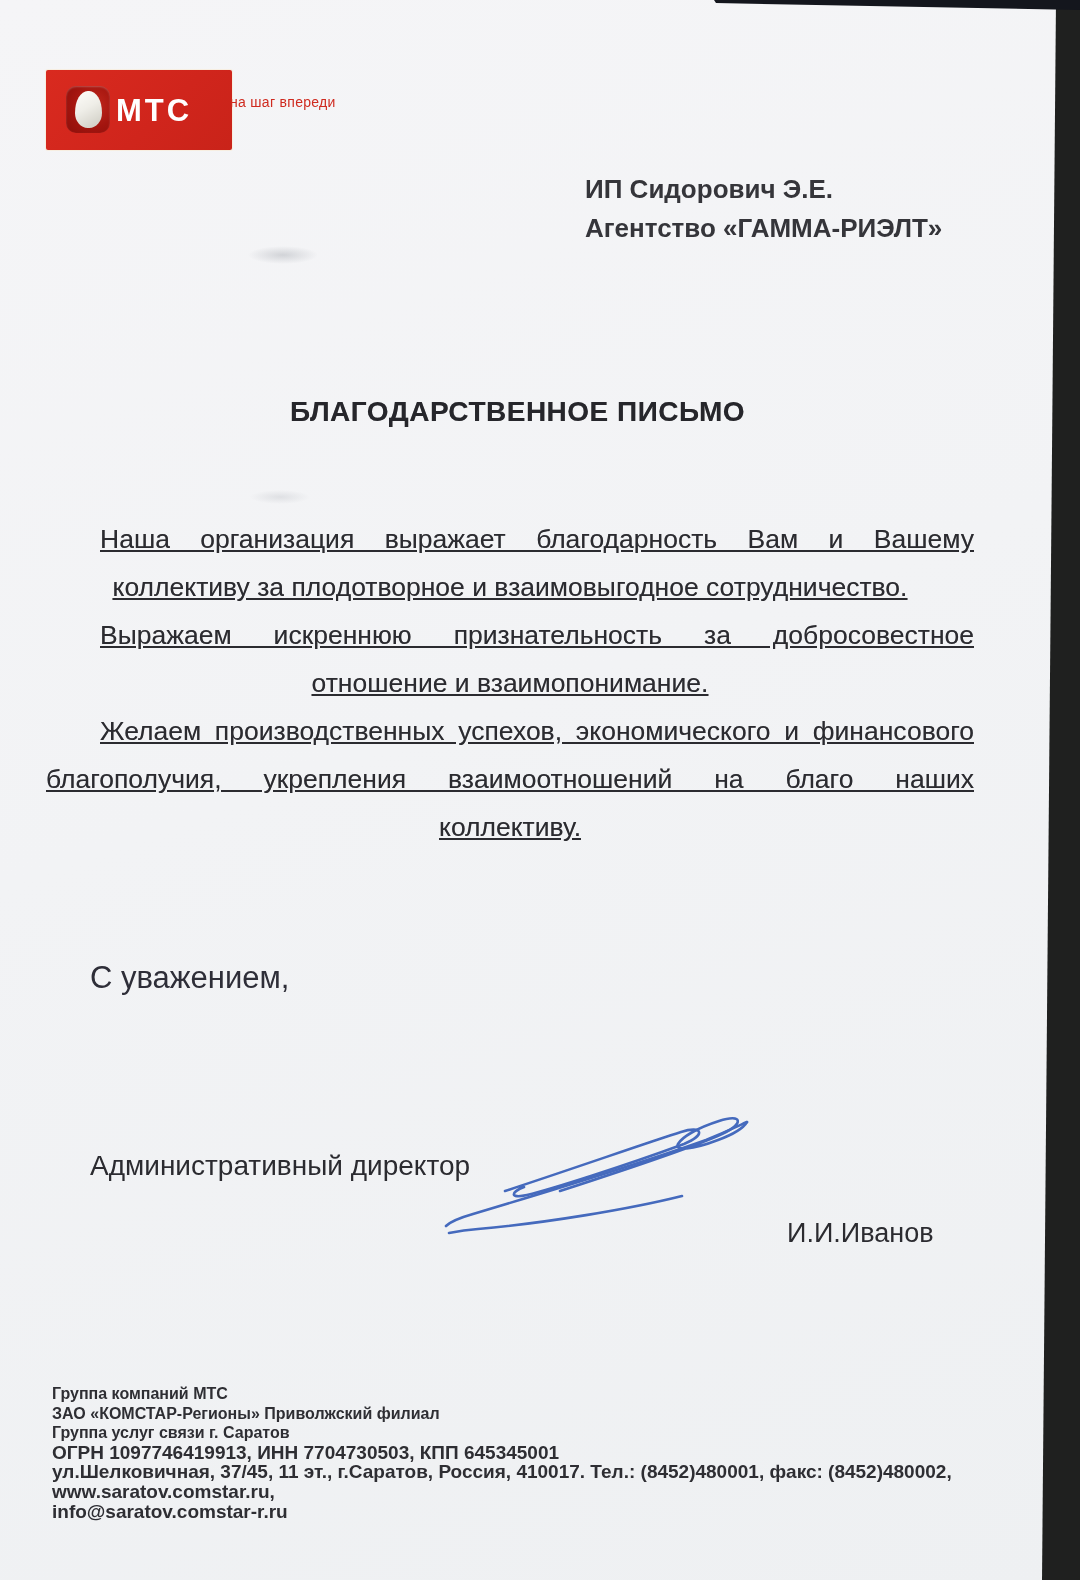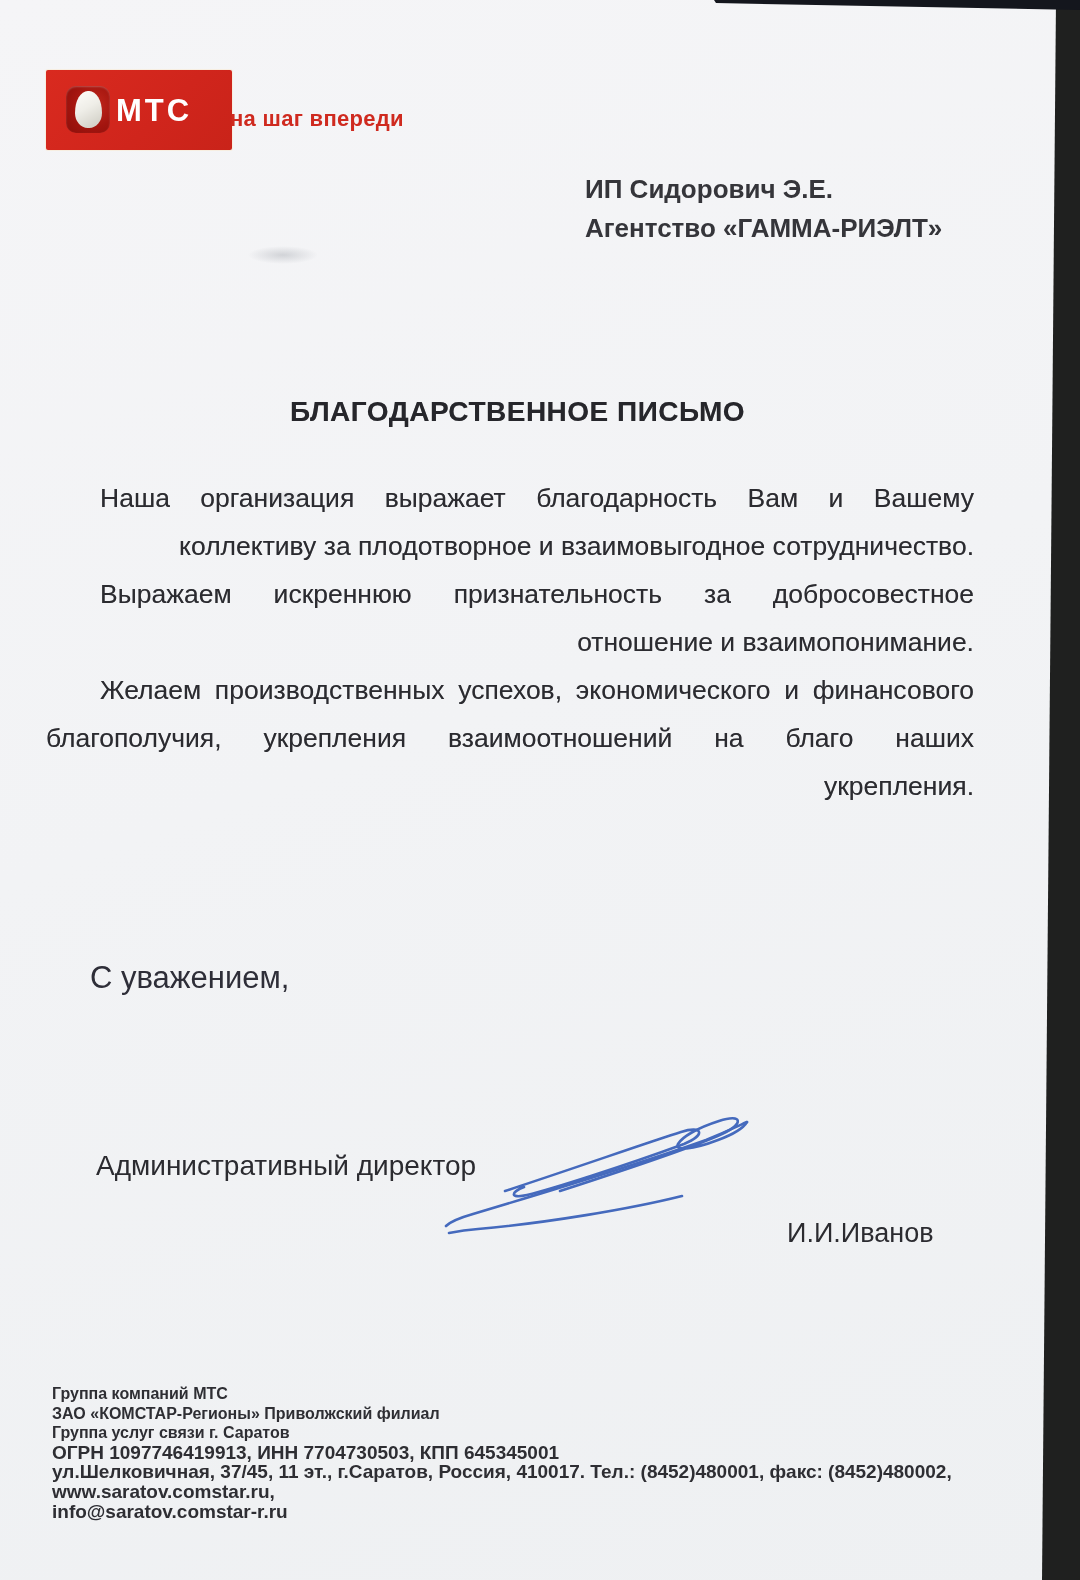--- a/index.html
+++ b/index.html
@@ -24,37 +24,37 @@
     background:linear-gradient(135deg,#d92a1f 0%,#d0251c 60%,#c92319 100%);
     border-radius:2px;box-shadow:0 0 0 1px rgba(255,220,160,.25);}
   .logo-inner{position:absolute;left:20px;top:16px;width:44px;height:47px;border-radius:10px;
     background:radial-gradient(circle at 65% 40%,#c1271c 0%,#a3150f 55%,#8c0f0a 100%);
     box-shadow:inset 0 1px 2px rgba(255,255,255,.25);}
   .logo-egg{position:absolute;left:9px;top:5px;width:27px;height:37px;
     border-radius:50% 50% 50% 50% / 62% 62% 44% 44%;
     background:linear-gradient(150deg,#fbfaf6 10%,#efeee8 45%,#cfcdc4 95%);}
   .logo-brand{position:absolute;left:70px;top:23px;font-size:31px;font-weight:700;
     color:#ffffff;letter-spacing:3px;}
-  .logo-tagline{position:absolute;left:230px;top:106px;font-size:22px;font-weight:700;
+  .logo-tagline{position:absolute;left:230px;top:94px;font-size:14px;font-weight:400;
     color:#cf2a1f;letter-spacing:.3px;}
   
   .recipient{position:absolute;left:585px;top:170px;font-size:26px;line-height:39px;color:#35353a;font-weight:bold;}
   
   .letter-title{position:absolute;left:290px;top:396px;font-size:28px;font-weight:700;
     letter-spacing:.5px;color:#26262b;text-shadow:0 0 .5px rgba(0,0,0,.4);}
   
-  .body-text{position:absolute;left:46px;top:474px;width:928px;font-size:26.5px;
-    line-height:48px;color:#2b2b30;text-shadow:0 0 .4px rgba(0,0,0,.35);}
+  .body-text{position:absolute;left:46px;top:515px;width:928px;font-size:26.5px;
+    line-height:48px;color:#2b2b30;text-shadow:0 0 .4px rgba(0,0,0,.35);text-decoration:underline;}
   .bline{width:100%;}
   .jl{text-align:justify;text-align-last:justify;}
-  .ll{text-align:right;white-space:nowrap;}
+  .ll{text-align:center;white-space:nowrap;}
   .ind{text-indent:54px;}
   
   .closing{position:absolute;left:90px;top:960px;font-size:31px;color:#2e2e38;}
-  .signer-title{position:absolute;left:96px;top:1150px;font-size:28px;color:#2b2b30;}
+  .signer-title{position:absolute;left:90px;top:1150px;font-size:28px;color:#2b2b30;}
   .signer-name{position:absolute;left:787px;top:1218px;font-size:27px;color:#2b2b30;}
   .signature-svg{position:absolute;left:0;top:0;pointer-events:none;}
   
   .footer{position:absolute;left:35px;top:1384px;line-height:19.6px;color:#2e2e33;margin-left:17px;}
   .fline{font-size:19px;font-weight:bold;}
   .fb{font-weight:700;font-size:16px;}
 </style>
 </head>
 <body>
 
@@ -80,21 +80,21 @@
 
   <div class="letter-title">БЛАГОДАРСТВЕННОЕ ПИСЬМО</div>
 
   <div class="body-text">
     <div class="bline jl ind">Наша организация выражает благодарность Вам и Вашему</div>
     <div class="bline ll">коллективу за плодотворное и взаимовыгодное сотрудничество.</div>
     <div class="bline jl ind">Выражаем искреннюю признательность за добросовестное</div>
     <div class="bline ll">отношение и взаимопонимание.</div>
     <div class="bline jl ind">Желаем производственных успехов, экономического и финансового</div>
     <div class="bline jl">благополучия, укрепления взаимоотношений на благо наших</div>
-    <div class="bline ll">укрепления.</div>
+    <div class="bline ll">коллективу.</div>
   </div>
 
   <div class="closing">С уважением,</div>
 
   <div class="signer-title">Административный директор</div>
   <div class="signer-name">И.И.Иванов</div>
 
   <svg class="signature-svg" width="1080" height="1580" viewBox="0 0 1080 1580">
     <g fill="none" stroke="#3c63bb" stroke-width="2.6" stroke-linecap="round" opacity="0.95">
       <path d="M 505 1191 C 575 1168 652 1141 681 1132 C 703 1125 706 1135 684 1144 C 624 1166 552 1189 527 1195 C 509 1199 511 1192 524 1187"></path>

